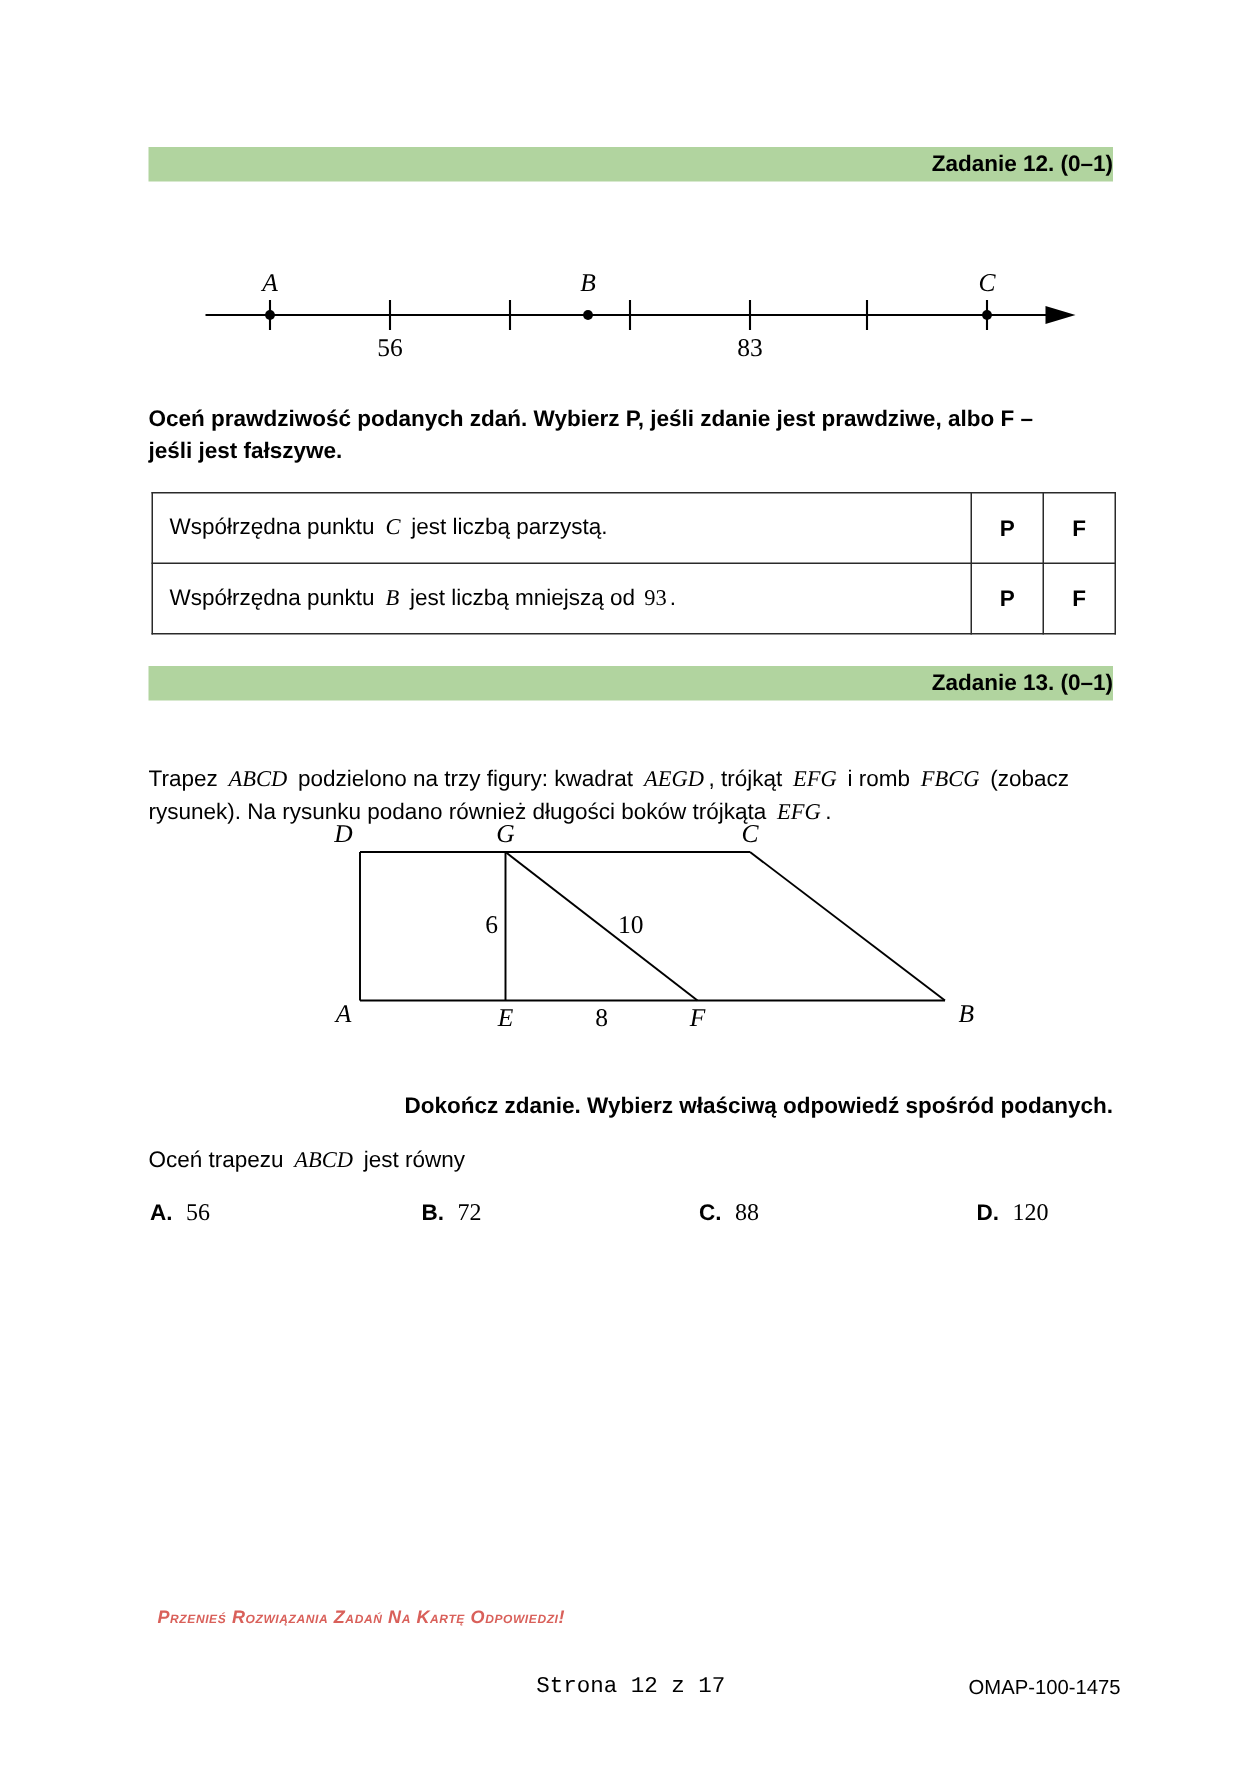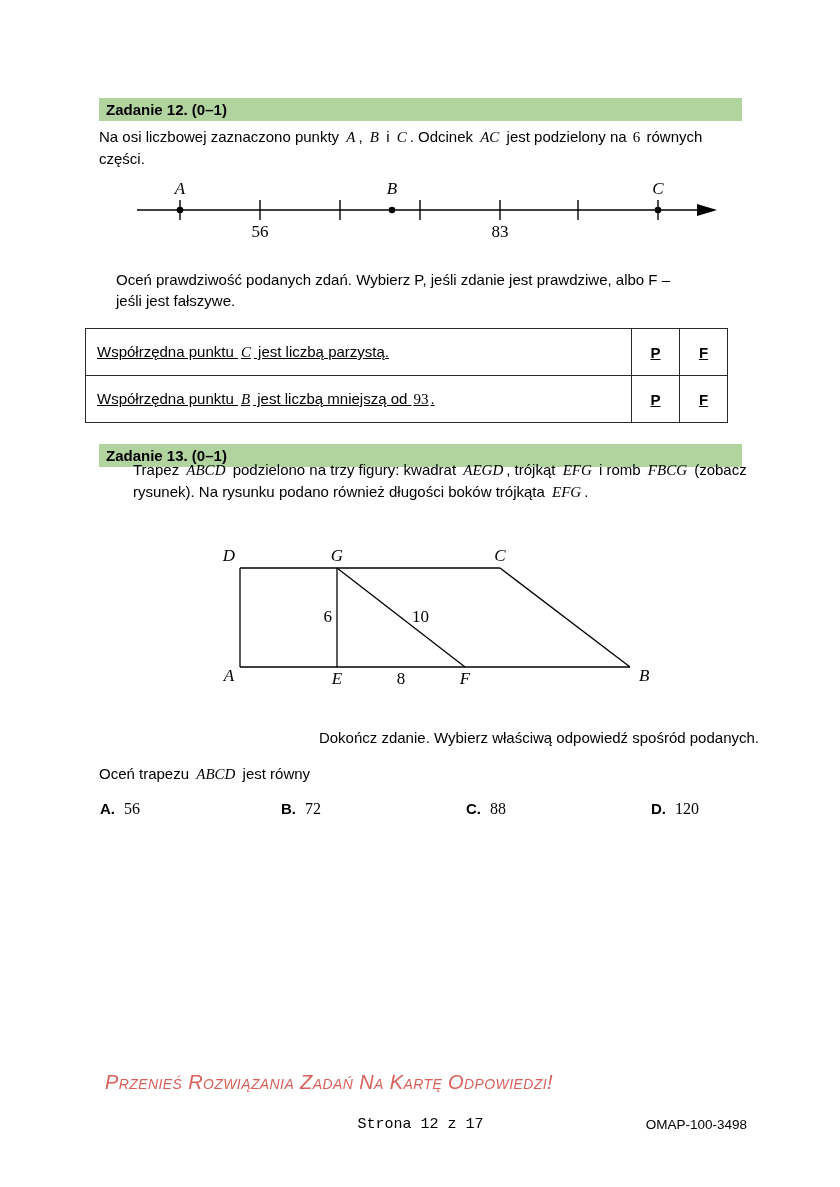--- a/index.html
+++ b/index.html
@@ -10,54 +10,53 @@
     font-family:"Liberation Sans",sans-serif;
     font-size:15px;color:#000;
     margin:0 auto;overflow:hidden;
   }
   .abs{position:absolute;}
   .bar{
     left:99px;width:636px;height:23px;
     background:#b1d49f;
     font-weight:bold;line-height:23px;
     padding-left:7px;
+    text-align:right;
   }
   .para{left:99px;width:643px;line-height:22px;white-space:pre-line;}
-  .instr{left:99px;width:643px;line-height:21px;font-weight:normal;white-space:pre-line;margin-left:17px;}
+  .instr{left:99px;width:643px;line-height:21px;font-weight:bold;white-space:pre-line;}
   .mi{font-family:"Liberation Serif",serif;font-style:italic;padding:0 3px;}
   .mn{font-family:"Liberation Serif",serif;padding:0 2px;}
   table.pf{border-collapse:collapse;width:643px;}
   table.pf td{border:1.4px solid #2a2a2a;height:44px;}
   td.stmt{padding-left:11px;}
   td.choice{width:45px;text-align:center;font-weight:bold;cursor:pointer;}
   .opts{left:100px;width:660px;height:22px;}
   .opt{position:absolute;top:0;white-space:nowrap;cursor:pointer;text-align:right;}
   .opt-letter{font-weight:bold;margin-right:9px;}
   .opt-val{font-family:"Liberation Serif",serif;font-size:16px;}
   .notice{
     left:105px;
-    color:#d9605a;font-weight:normal;font-style:italic;
-    font-variant:small-caps;font-size:20px;letter-spacing:0.4px;
+    color:#d9605a;font-weight:bold;font-style:italic;
+    font-variant:small-caps;font-size:12px;letter-spacing:0.4px;
   }
   .footer-page{left:99px;width:643px;text-align:center;}
   .footer-code{right:93px;font-size:13.5px;}
   svg text{font-family:"Liberation Serif",serif;font-size:17px;}
   svg text.it{font-style:italic;}
 </style>
 </head>
 <body>
 
 <div class="page">
 
   <div class="abs bar" style="top:98px;">
     <span>Zadanie 12. (0–1)</span>
   </div>
 
-  <div class="abs para" style="top:126px;"><span>Na osi liczbowej zaznaczono punkty </span><span class="mi">A</span><span>, </span><span class="mi">B</span><span> i </span><span class="mi">C</span><span>. Odcinek </span><span class="mi">AC</span><span> jest podzielony na </span><span class="mn">6</span><span> równych
-części.</span></div>
 
   <svg class="abs" style="top:180px;left:99px;" width="643" height="62" viewBox="0 0 643 62">
 
     <line x1="38" y1="30" x2="610" y2="30" stroke="#000" stroke-width="1.4"></line>
     <polygon points="598,24 618,30 598,36" fill="#000"></polygon>
 
     <g stroke="#000" stroke-width="1.4">
       <line x1="81" y1="20" x2="81" y2="40"></line>
       <line x1="161" y1="20" x2="161" y2="40"></line>
       <line x1="241" y1="20" x2="241" y2="40"></line>
@@ -74,40 +73,40 @@
     <text class="it" x="81" y="14" text-anchor="middle">A</text>
     <text class="it" x="293" y="14" text-anchor="middle">B</text>
     <text class="it" x="559" y="14" text-anchor="middle">C</text>
     <text x="161" y="57" text-anchor="middle">56</text>
     <text x="401" y="57" text-anchor="middle">83</text>
   </svg>
 
   <div class="abs instr" style="top:269px;">Oceń prawdziwość podanych zdań. Wybierz P, jeśli zdanie jest prawdziwe, albo F –
 jeśli jest fałszywe.</div>
 
-  <table class="pf abs" style="top:328px;left:85px;text-decoration:underline;">
+  <table class="pf abs" style="top:328px;left:101px;">
     <tbody>
       <tr>
         <td class="stmt"><span>Współrzędna punktu </span><span class="mi">C</span><span> jest liczbą parzystą.</span></td>
         <td class="choice">P</td>
         <td class="choice">F</td>
       </tr>
       <tr>
         <td class="stmt"><span>Współrzędna punktu </span><span class="mi">B</span><span> jest liczbą mniejszą od </span><span class="mn">93</span><span>.</span></td>
         <td class="choice">P</td>
         <td class="choice">F</td>
       </tr>
     </tbody>
   </table>
 
   <div class="abs bar" style="top:444px;">
     <span>Zadanie 13. (0–1)</span>
   </div>
 
-  <div class="abs para" style="top:459px;margin-left:34px;"><span>Trapez </span><span class="mi">ABCD</span><span> podzielono na trzy figury: kwadrat </span><span class="mi">AEGD</span><span>, trójkąt </span><span class="mi">EFG</span><span> i romb </span><span class="mi">FBCG</span><span> (zobacz
+  <div class="abs para" style="top:509px;"><span>Trapez </span><span class="mi">ABCD</span><span> podzielono na trzy figury: kwadrat </span><span class="mi">AEGD</span><span>, trójkąt </span><span class="mi">EFG</span><span> i romb </span><span class="mi">FBCG</span><span> (zobacz
 rysunek). Na rysunku podano również długości boków trójkąta </span><span class="mi">EFG</span><span>.</span></div>
 
   <svg class="abs" style="top:542px;left:99px;" width="643" height="158" viewBox="0 0 643 158">
     <g stroke="#000" stroke-width="1.3" fill="none">
       <line x1="141" y1="26" x2="401" y2="26"></line>
       <line x1="141" y1="125" x2="531" y2="125"></line>
       <line x1="141" y1="26" x2="141" y2="125"></line>
       <line x1="401" y1="26" x2="531" y2="125"></line>
       <line x1="238" y1="26" x2="238" y2="125"></line>
       <line x1="238" y1="26" x2="366" y2="125"></line>
@@ -140,15 +139,15 @@
     </span>
     <span class="opt" style="left:551px;">
       <span class="opt-letter">D.</span><span class="opt-val">120</span>
     </span>
   </div>
 
   <div class="abs notice" style="top:1071px;">Przenieś Rozwiązania Zadań Na Kartę Odpowiedzi!</div>
 
   <div class="abs footer-page" style="top:1116px;font-family:Liberation Mono, monospace;">Strona 12 z 17</div>
 
-  <div class="abs footer-code" style="top:1117px;">OMAP-100-3498</div>
+  <div class="abs footer-code" style="top:1117px;">OMAP-100-1475</div>
 
 </div>
 
 </body></html>

